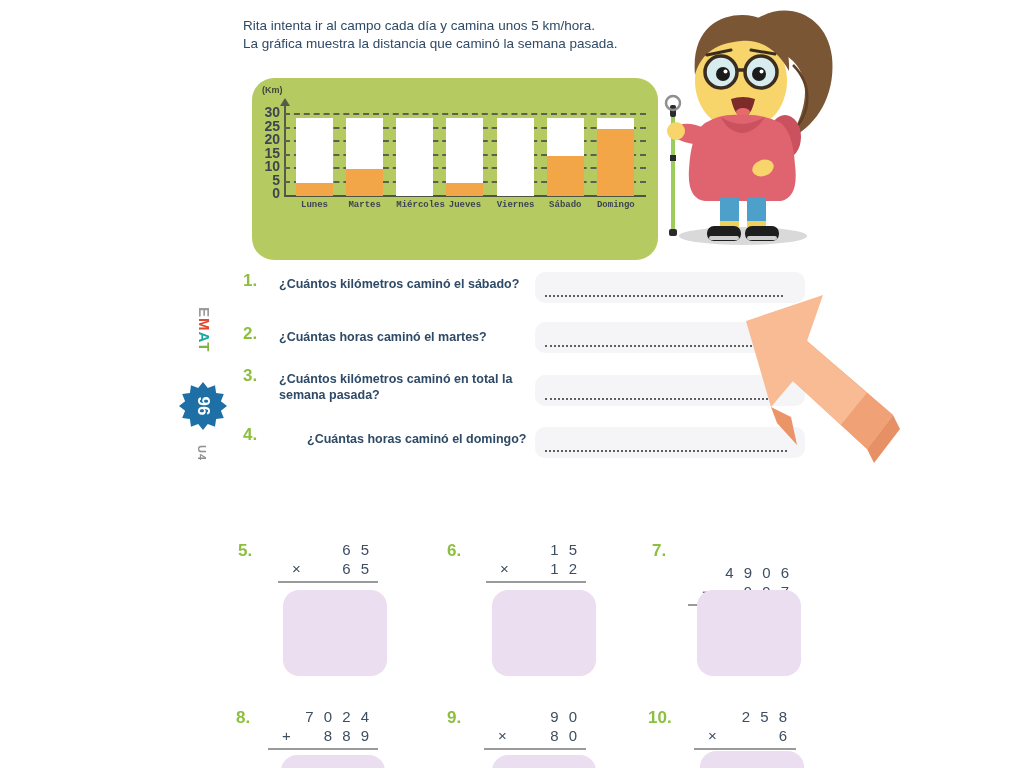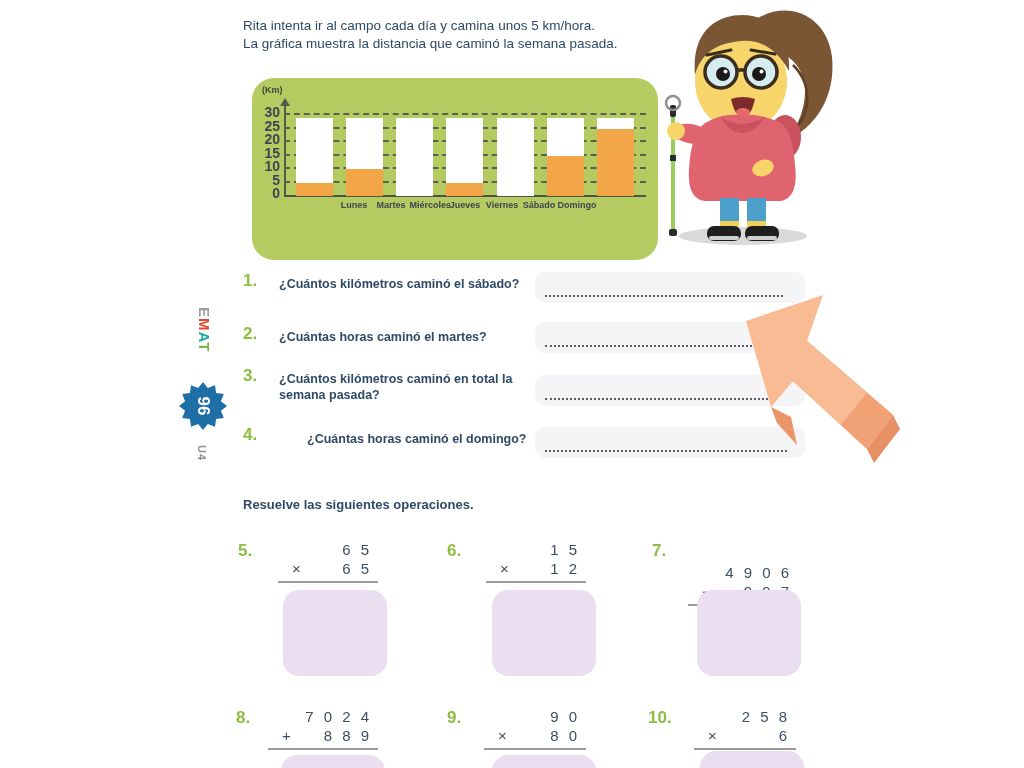--- a/index.html
+++ b/index.html
@@ -16,21 +16,21 @@
   .plot { position:absolute; left:34px; top:37px; width:356px; height:81px; }
   .plot-axis { position:absolute; left:-2px; top:-10px; bottom:0; width:2px; background:#555A49; }
   .plot-axis-arrow { position:absolute; left:-6px; top:-17px; width:0; height:0; border-left:5px solid transparent; border-right:5px solid transparent; border-bottom:8px solid #555A49; }
   .gridline { position:absolute; left:-2px; width:calc(100% + 6px); border-top:2px dashed #5B604F; height:0; }
   .baseline { position:absolute; left:-2px; bottom:-1px; width:calc(100% + 6px); height:2px; background:#4E5343; }
   .tick-label { position:absolute; left:-32px; width:26px; text-align:right; font-size:14px; font-weight:700; color:#3F4550; }
   .cols { position:absolute; left:0; right:0; top:0; bottom:0; display:flex; justify-content:space-between; align-items:flex-end; padding:0 8px 0 10px; }
   .col { position:relative; width:37px; height:100%; }
   .col-bg { position:absolute; bottom:0; left:0; width:100%; height:96%; background:#ffffff; }
   .col-bar { position:absolute; bottom:0; left:0; width:100%; }
-  .days { position:absolute; left:34px; top:122px; width:356px; display:flex; justify-content:center; padding:0 8px 0 10px; }
+  .days { position:absolute; left:34px; top:122px; width:356px; display:flex; justify-content:space-between; padding:0 8px 0 10px;font-family:Liberation Mono, monospace; }
   .day-cell { width:37px; text-align:center; font-size:9px; font-weight:700; color:#3E4452; white-space:nowrap; }
 
   
   .emat { position:absolute; left:213px; top:307px; transform:rotate(90deg); transform-origin:0 0; font-size:15px; font-weight:800; letter-spacing:1px; white-space:nowrap; }
   .badge { position:absolute; left:179px; top:382px; width:48px; height:48px; }
   .unit-tag { position:absolute; left:208px; top:445px; transform:rotate(90deg); transform-origin:0 0; font-size:11px; font-weight:700; color:#8F8F8F; letter-spacing:1px; }
 
   
   .q-num { position:absolute; left:243px; color:#8CBF3F; font-size:17px; font-weight:800; }
   .q-text { position:absolute; left:279px; width:248px; color:#2E4A66; font-size:12.5px; font-weight:700; line-height:1.3; }
@@ -207,21 +207,20 @@
 
   <svg class="big-arrow" width="180" height="182" viewBox="0 0 180 182">
     <polygon points="64,50 150,124 124,158 50,90" fill="#F0A176"></polygon>
     <polygon points="150,124 124,158 131,172 157,138" fill="#E79065"></polygon>
     <polygon points="28,116 48,126 54,154 34,132" fill="#EA9467"></polygon>
     <polygon points="3,30 80,4 64,50 124,102 98,134 50,90 28,116" fill="#F8BB93"></polygon>
     <polygon points="64,50 124,102 150,124" fill="#F0A176"></polygon>
     <polygon points="98,134 124,102 150,124 124,158" fill="#F0A176"></polygon>
   </svg>
 
-  <div class="instruction">Resuelve las siguientes operaciones.</div>
 
   <div id="operations">
       <div class="op-num" style="left: 238px; top: 541px;">5.</div>
       <div class="op-block" style="left: 292px; top: 541px; width: 82px;">
         <div class="op-row-top">6 5</div>
         <div class="op-row-bot">
           <span>×</span>
           <span>6 5</span>
         </div>
         <div class="op-rule-holder">

